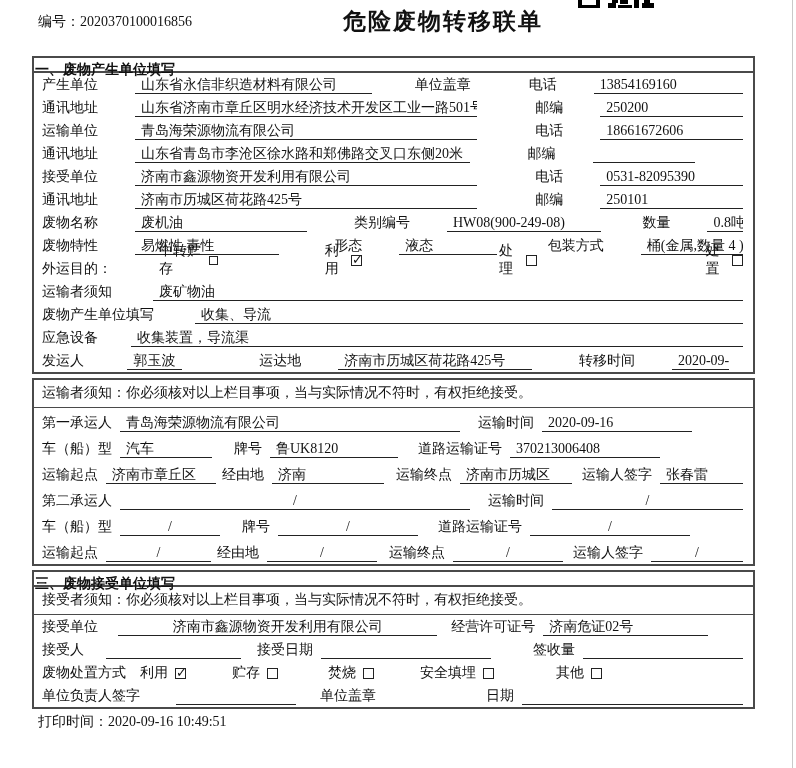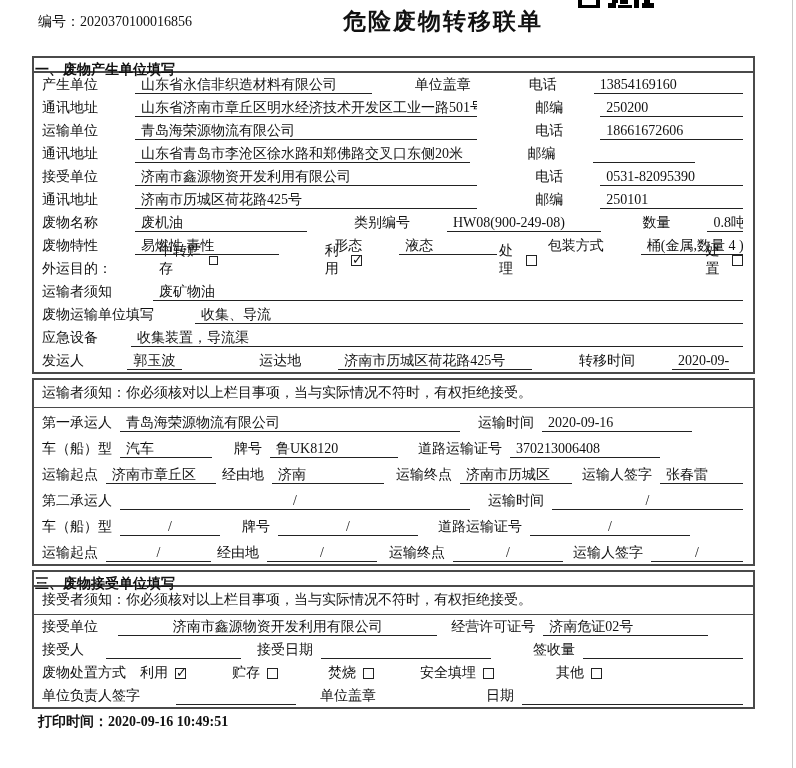--- a/index.html
+++ b/index.html
@@ -36,21 +36,21 @@
          white-space:nowrap; overflow:hidden; height:18px; line-height:17px; }
   .fill { flex:1 1 auto; }
   .ctr { text-align:center; padding-left:2px; }
   .sp { flex:1 1 auto; }
   .opt { display:flex; align-items:center; line-height:18px; }
   .cb { width:11px; height:11px; border:1px solid #222222; margin-left:7px;
         position:relative; flex:none; }
   .cb-sm { width:9px; height:9px; }
   .cb.checked::after { content:"\2713"; position:absolute; left:0px; top:-5px;
         font-size:13px; font-family:"DejaVu Sans",sans-serif; color:#111; }
-  .footer { margin:4px 12px 0 38px; white-space:nowrap;font-weight:bold; }
+  .footer { margin:4px 12px 0 38px; white-space:nowrap; }
 </style>
 </head>
 <body>
 
 <div class="page">
 
   <div class="hdr">
     <div class="doc-no">
       <span>编号：</span><span>2020370100016856</span>
     </div>
@@ -158,21 +158,21 @@
         <span class="cb"></span>
       </span>
     </div>
 
     <div class="row">
       <span class="lbl">运输者须知</span>
       <span class="fld fill" style="margin-left:12px">废矿物油</span>
     </div>
 
     <div class="row">
-      <span class="lbl">废物运输单位填写</span>
+      <span class="lbl">废物产生单位填写</span>
       <span class="fld fill" style="margin-left:12px">收集、导流</span>
     </div>
 
     <div class="row">
       <span class="lbl">应急设备</span>
       <span class="fld fill" style="margin-left:4px">收集装置，导流渠</span>
     </div>
 
     <div class="row">
       <span class="lbl">发运人</span>

